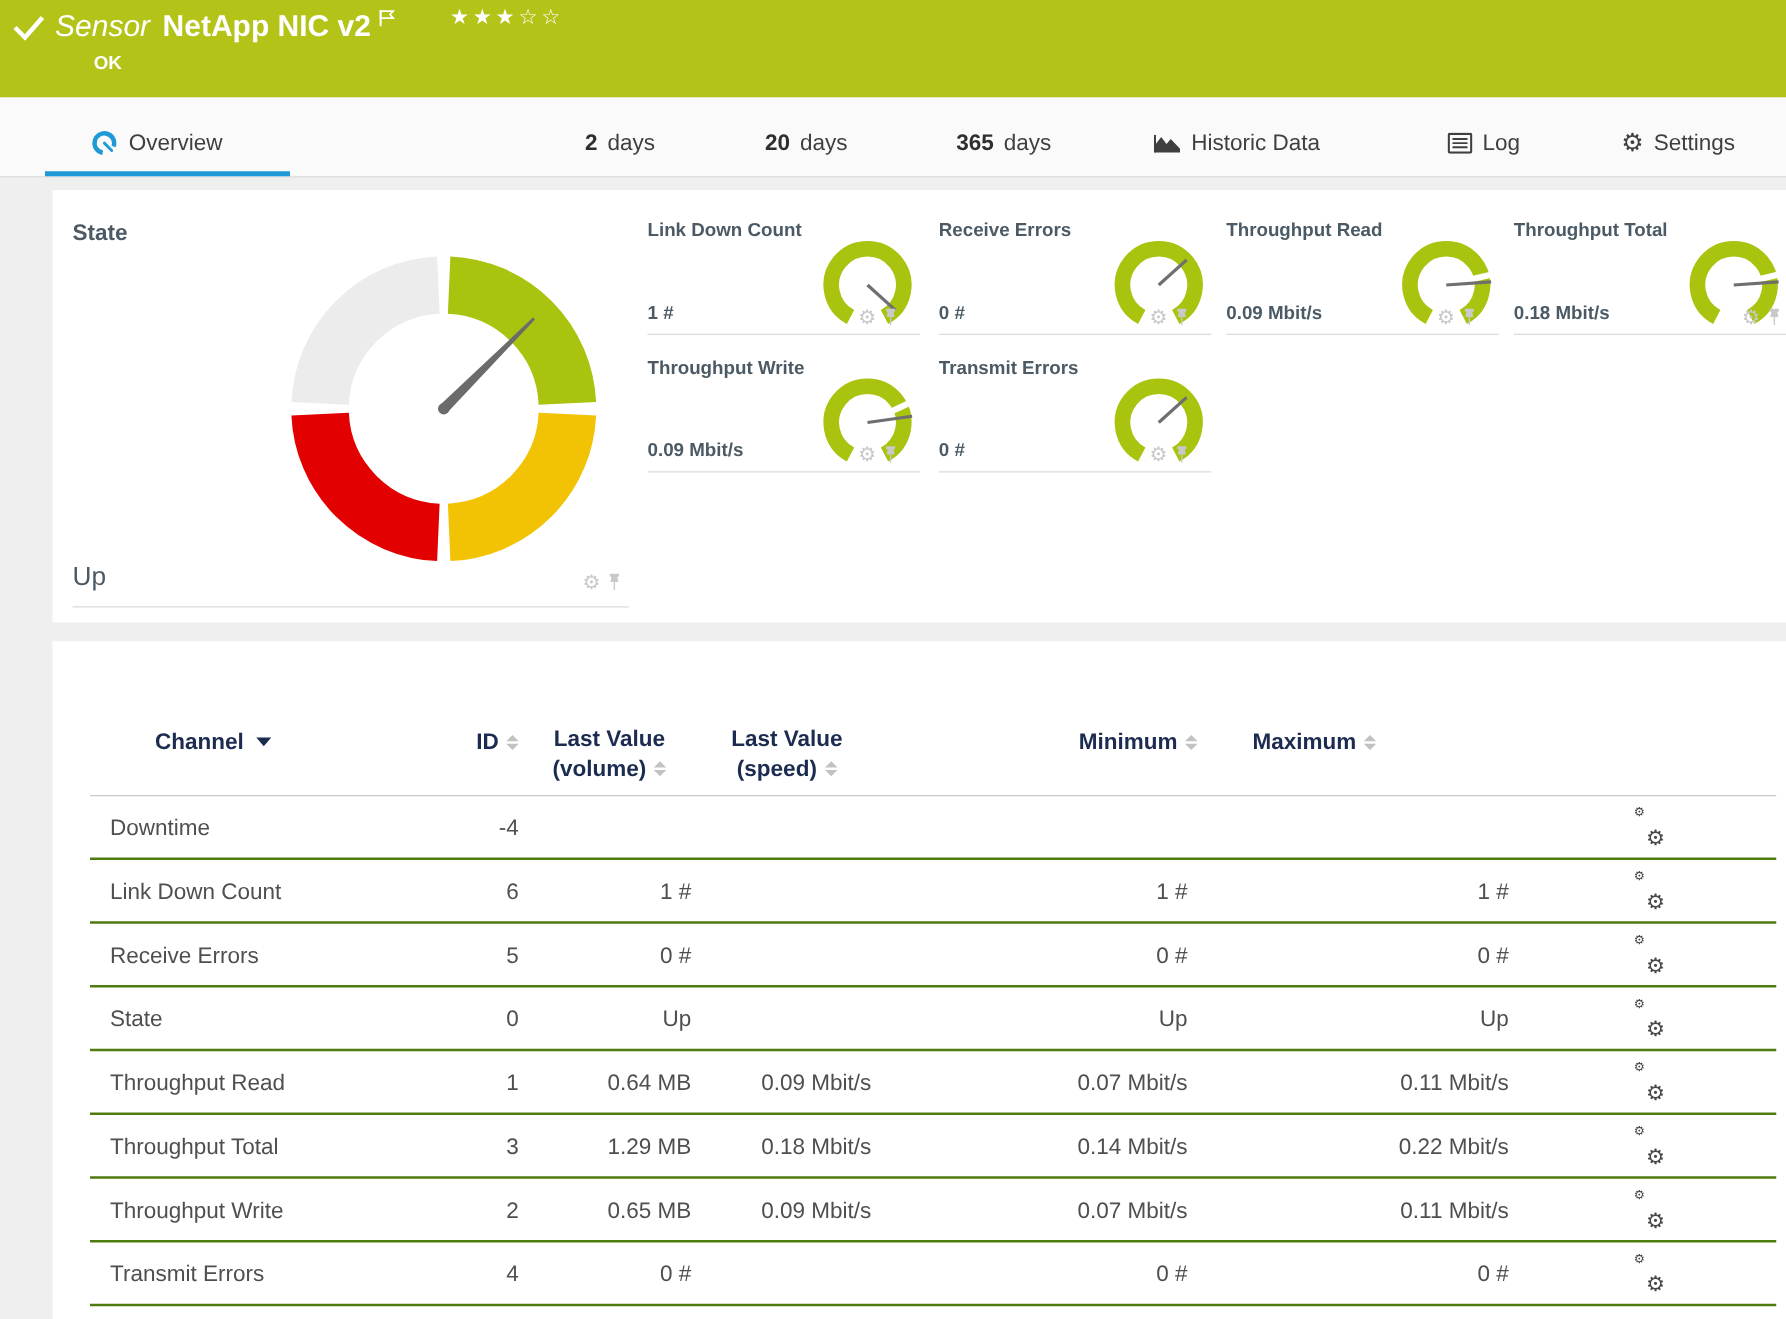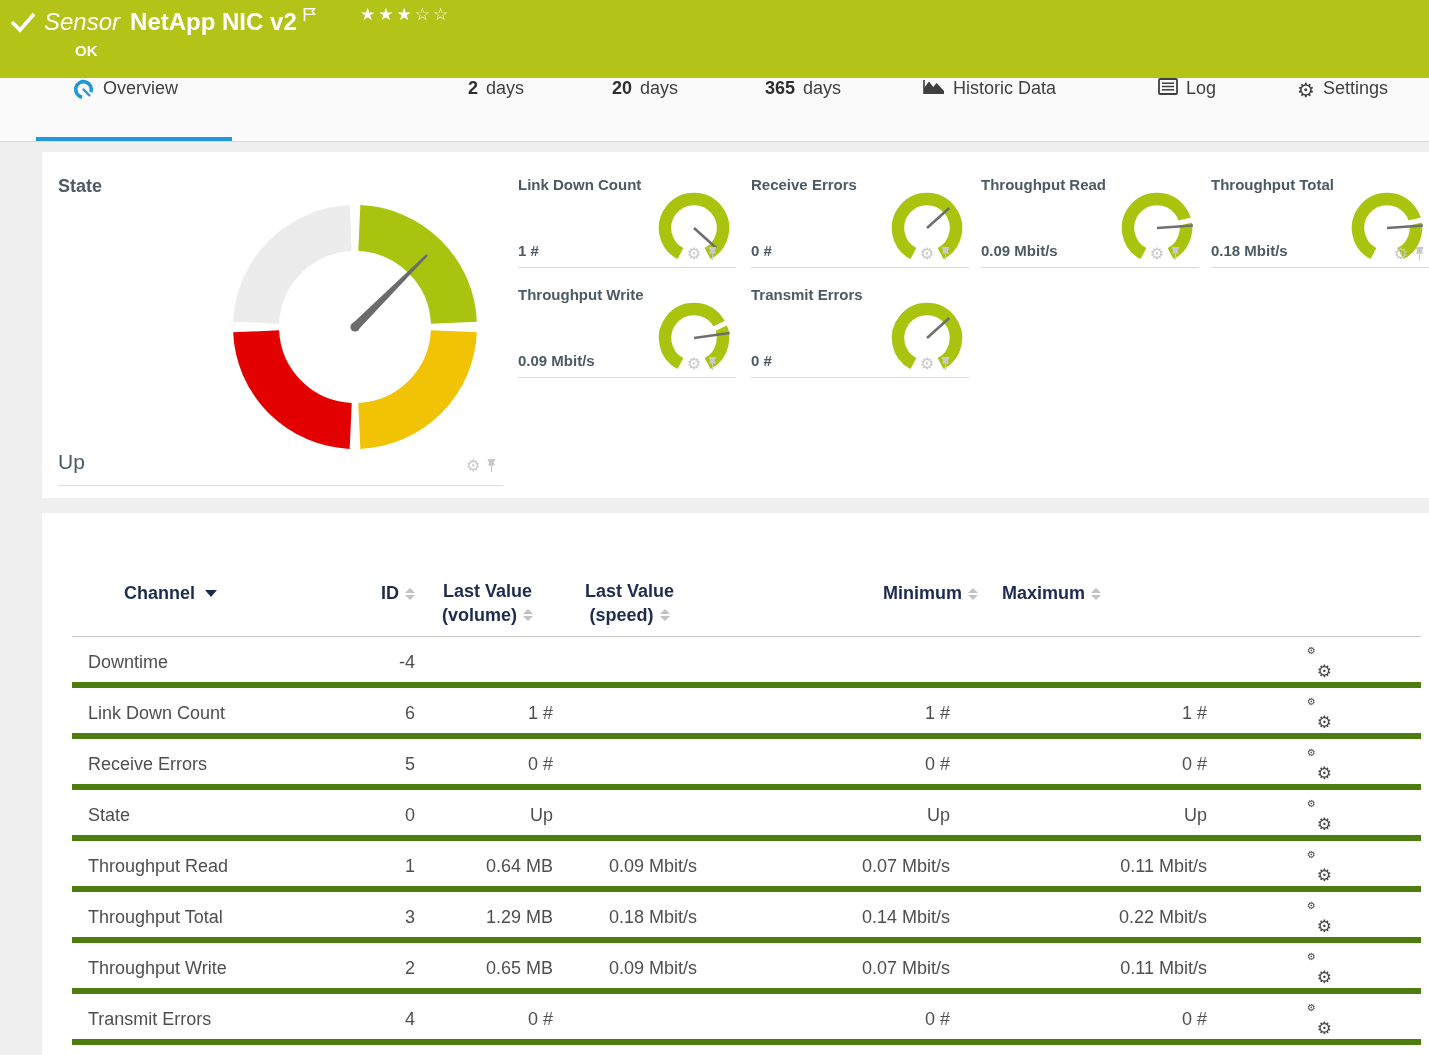--- a/index.html
+++ b/index.html
@@ -15,21 +15,21 @@
   .kind { font-style:italic; font-size:24px; margin-right:10px; }
   .sname { font-size:24px; font-weight:bold; }
   .flag-ic { width:14px; height:15px; margin-left:6px; position:relative; top:-8px; }
   .stars { position:absolute; left:360px; top:4px; font-size:17px;
     letter-spacing:3px; color:#fff; font-family:"DejaVu Sans", sans-serif; }
   .okstatus { position:absolute; left:75px; top:42px; font-size:15px; font-weight:bold; }
 
   
   .tabstrip { position:absolute; left:0; top:78px; width:1429px; height:64px;
     background:#FAFAFA; border-bottom:1px solid #D9D9D9; }
-  .tab { position:absolute; top:0; height:72px; display:flex; 
+  .tab { position:absolute; top:0; height:72px; display:flex; align-items:center;
     gap:8px; font-size:18px; color:#3F3F3F; cursor:pointer; }
   .tab b { color:#2E2E2E; }
   .tab-underline { position:absolute; left:36px; bottom:0; width:196px; height:4px;
     background:#1F9AD7; }
   .tabicon { display:inline-flex; }
 
   
   .card { position:absolute; background:#fff; }
   .card1 { left:42px; top:152px; width:1400px; height:346px; }
   .card2 { left:42px; top:513px; width:1400px; height:560px; }
@@ -62,34 +62,34 @@
 
   
   .thead { position:absolute; left:30px; right:21px; top:52px; height:72px;
     border-bottom:1px solid #C9C9C9; font-size:18px; font-weight:bold; color:#1C2B50; }
   .hcell { position:absolute; top:18px; display:flex; align-items:center; gap:6px;
     cursor:pointer; }
   .h-channel { left:16px;margin-left:36px; }
   .h-id { left:250px; width:93px; justify-content:flex-end; }
   .h-vol { left:350px; width:131px; flex-direction:column; gap:0; top:14px; }
   .h-spd { left:490px; width:135px; flex-direction:column; gap:0; top:14px; }
-  .h-min { left:698px; width:208px; justify-content:flex-end;text-align:center; }
+  .h-min { left:678px; width:208px; justify-content:flex-end;text-align:center; }
   .h-max { left:930px; width:205px; justify-content:flex-start; }
   .h2line { display:flex; align-items:center; gap:6px; line-height:24px; }
   .sortarrows { display:inline-flex; flex-direction:column; gap:2px; }
   .sa-up { width:0; height:0; border-left:5px solid transparent;
     border-right:5px solid transparent; border-bottom:5px solid #C2C2C2; }
   .sa-dn { width:0; height:0; border-left:5px solid transparent;
     border-right:5px solid transparent; border-top:5px solid #C2C2C2; }
   .caret-dn { width:0; height:0; border-left:6px solid transparent;
     border-right:6px solid transparent; border-top:7px solid #1C2B50;
     margin-left:4px; }
 
   .tbody { position:absolute; left:30px; right:21px; top:124px; }
-  .trow { position:relative; height:51px; border-bottom:6px solid #4d7c0f;
+  .trow { position:relative; height:51px; border-bottom:2px solid #4d7c0f;
     font-size:18px; color:#4F4F4F;text-decoration:underline; }
   .tcell { position:absolute; top:0; line-height:51px; white-space:nowrap; }
   .c-ch  { left:16px; }
   .c-id  { left:250px; width:93px; text-align:right; }
   .c-vol { left:350px; width:131px; text-align:right; }
   .c-spd { left:490px; width:135px; text-align:right; }
   .c-min { left:670px; width:208px; text-align:right; }
   .c-max { left:930px; width:205px; text-align:right; }
   .c-gear { left:1235px; width:30px; height:51px; cursor:pointer; }
   .dgear { position:relative; display:block; width:26px; height:26px; top:12px;

